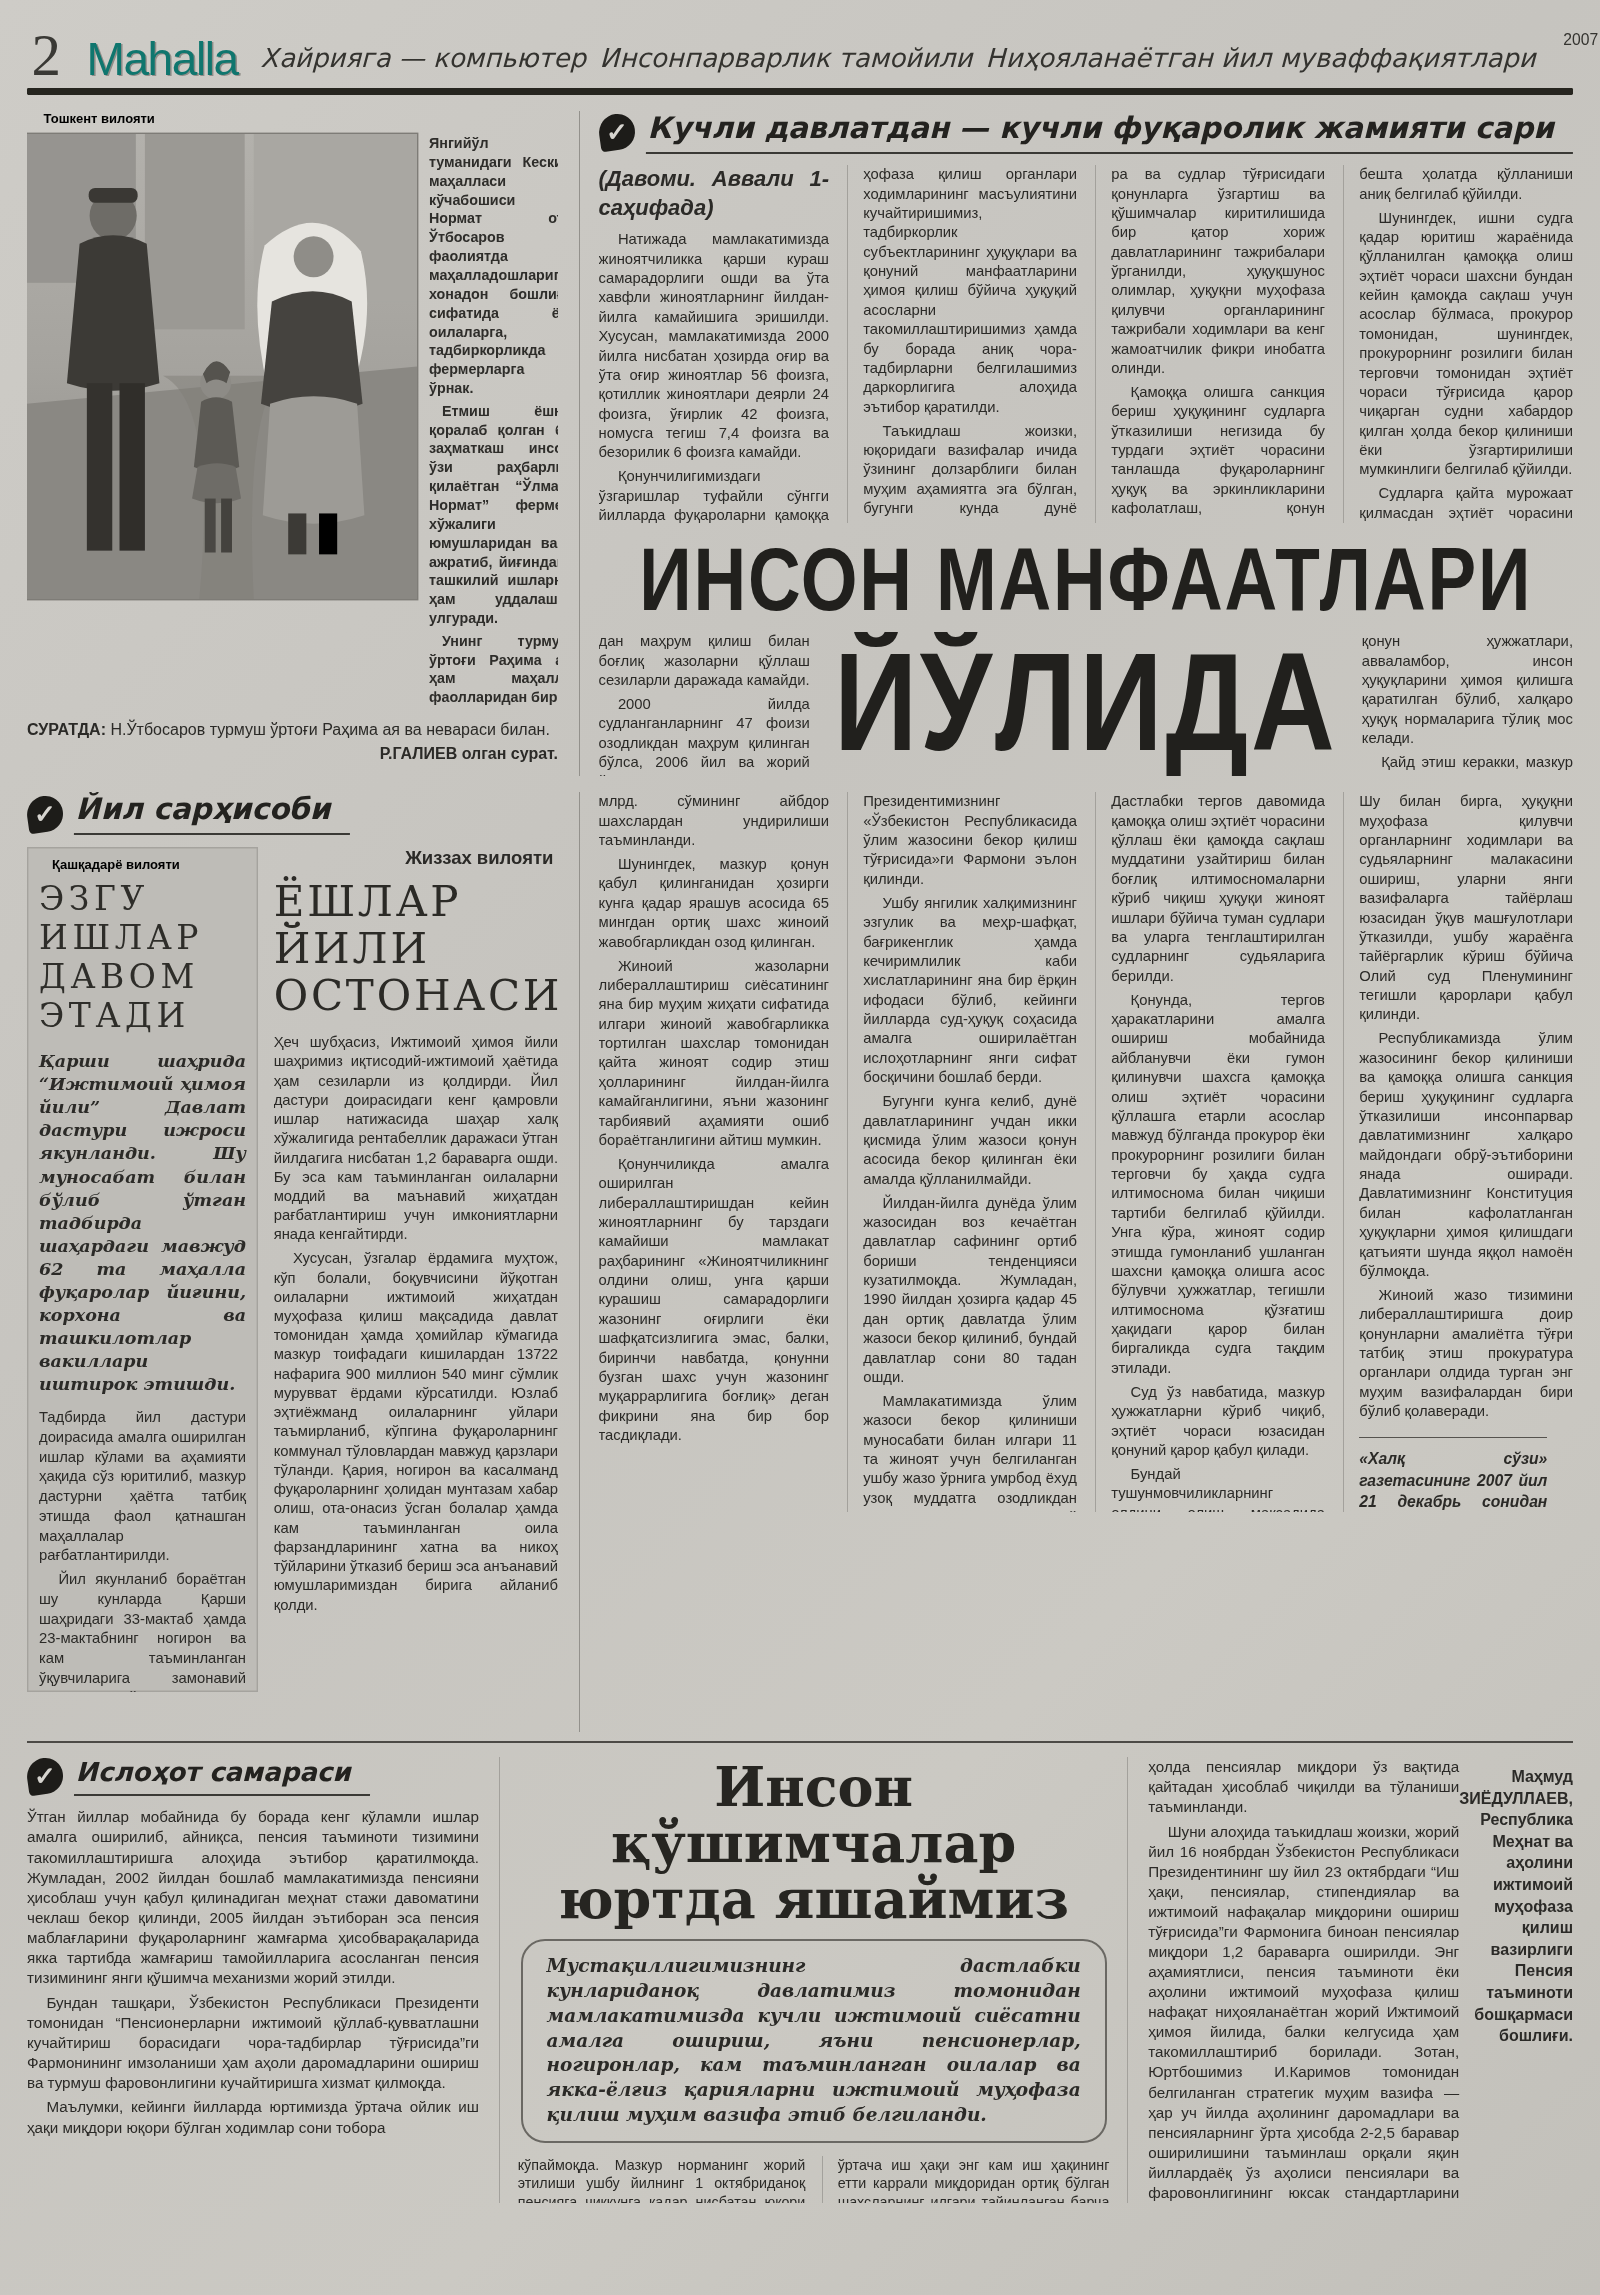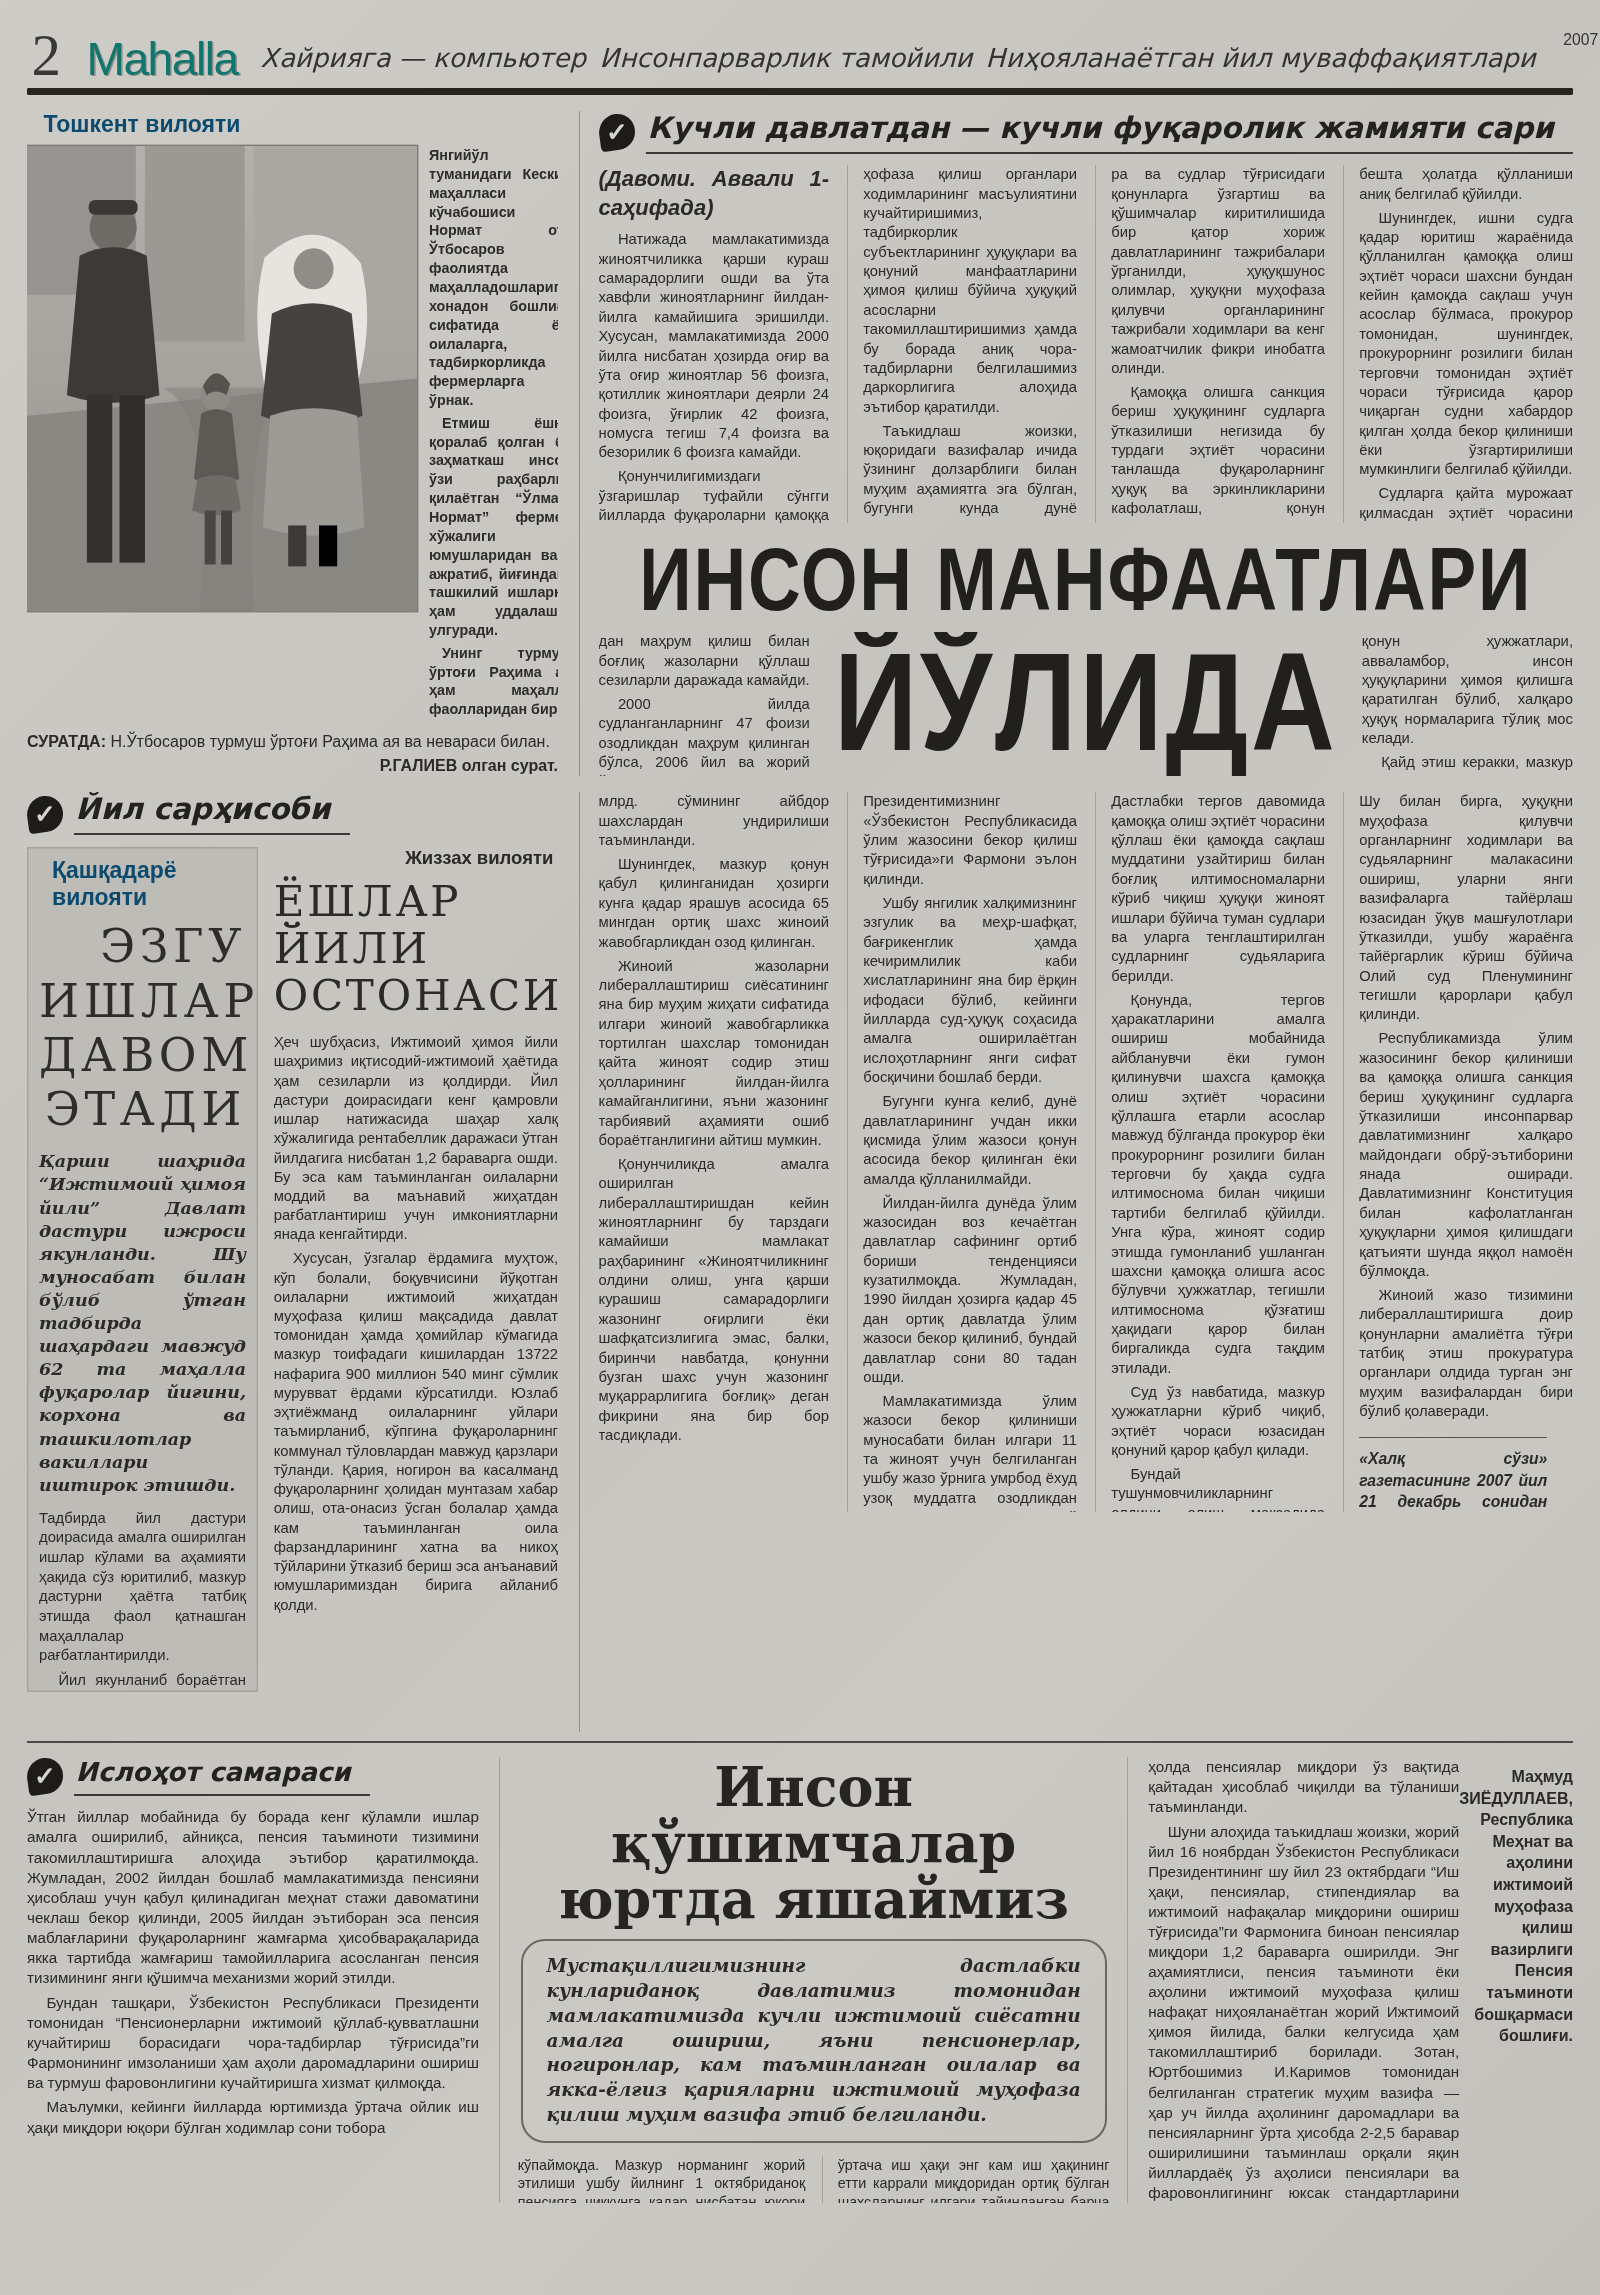--- a/index.html
+++ b/index.html
@@ -30,21 +30,21 @@
   .check-icon::after{content:"✓";color:#d6d4cf;font-size:26px;font-weight:bold;transform:rotate(8deg);}
   .banner-label{font-family:"DejaVu Sans",sans-serif;font-style:italic;font-weight:bold;font-size:29.5px;
     color:#23221f;border-bottom:2.3px solid #3a3935;padding:0 18.5px 6.5px 2.8px;transform:skewX(-3deg);white-space:nowrap;}
 
   
   .main-grid{display:grid;grid-template-columns:531px 1fr;grid-template-rows:665px 940px;column-gap:21px;row-gap:16.6px;}
   .cell{overflow:hidden;min-width:0;}
   .right-cell{border-left:1.4px solid #93918c;padding-left:18.5px;}
 
   
-  .region{font-size:23px;font-weight:bold;color:#0c4a6e;margin:0 0 8.3px 16.6px;}
+  .region{font-size:13px;font-weight:bold;color:#000000;margin:0 0 8.3px 16.6px;}
   .photo-row{display:flex;gap:12px;}
   .photo-frame{flex:0 0 390px;height:465px;background:#9a9894;box-shadow:0 0 0 1.4px #7e7c77;}
   .photo-frame svg{display:block;width:100%;height:100%;}
   .photo-side{flex:1;font-size:14.3px;line-height:1.32;font-weight:bold;color:#2e2d2a;}
   .photo-side p{text-indent:13px;margin-bottom:3.7px;}
   .caption{margin-top:9.2px;font-size:16px;line-height:1.3;}
   .caption .cap-label{font-weight:bold;}
   .credit{margin-top:4.6px;text-align:right;font-size:16px;font-weight:bold;}
 
   
@@ -59,21 +59,21 @@
     font-weight:900;transform:scaleY(1.22);transform-origin:center;white-space:nowrap;}
   .flank-row{display:grid;grid-template-columns:1fr 517px 1fr;column-gap:17.5px;align-items:start;height:193px;overflow:hidden;margin-top:12px;}
   .bighead-2{font-size:116px;font-weight:900;text-align:center;letter-spacing:2.8px;color:#21201d;
     transform:scaleY(1.2);transform-origin:top center;line-height:1;}
   .attribution{margin-top:15.7px;border-top:1.8px solid #55534e;padding-top:10.2px;
     font-family:"Liberation Sans",sans-serif;font-style:italic;font-weight:bold;font-size:15.7px;line-height:1.35;width:88%;}
 
   
   .yr-grid{display:grid;grid-template-columns:231px 1fr;column-gap:15.7px;height:845px;overflow:hidden;}
   .kash-panel{background:#bebcb7;box-shadow:inset 0 0 0 1.4px #a5a39e;padding:10.2px 12px;overflow:hidden;}
-  .kash-head{font-family:"DejaVu Serif",serif;font-size:46px;letter-spacing:4.6px;line-height:1.18;color:#2e2d29;margin:6.5px 0 14px;text-align:right;}
+  .kash-head{font-family:"DejaVu Serif",serif;font-size:33px;letter-spacing:4.6px;line-height:1.18;color:#2e2d29;margin:6.5px 0 14px;}
   .lead-italic{font-family:"DejaVu Serif",serif;font-style:italic;font-weight:bold;font-size:17.5px;line-height:1.32;margin-bottom:12px;}
   .kash-body{font-size:14.8px;line-height:1.33;}
   .jiz-region{text-align:right;font-size:18.5px;font-weight:bold;margin:0 4.6px 9.2px 0;}
   .jiz-leadbox{background:#b6b4af;border-left:9.2px solid #8e8c87;padding:12px 15.7px;margin-bottom:14px;
     font-family:"DejaVu Serif",serif;font-style:italic;font-weight:bold;font-size:18.5px;line-height:1.35;}
   .jiz-head{font-family:"DejaVu Serif",serif;font-size:42px;letter-spacing:2.8px;line-height:1.12;color:#2b2a26;margin:2.8px 0 14px;}
   .jiz-body{font-size:14.8px;line-height:1.3;}
   .byline2{margin-top:9.2px;text-align:right;font-weight:bold;font-size:16px;line-height:1.35;}
 
   

